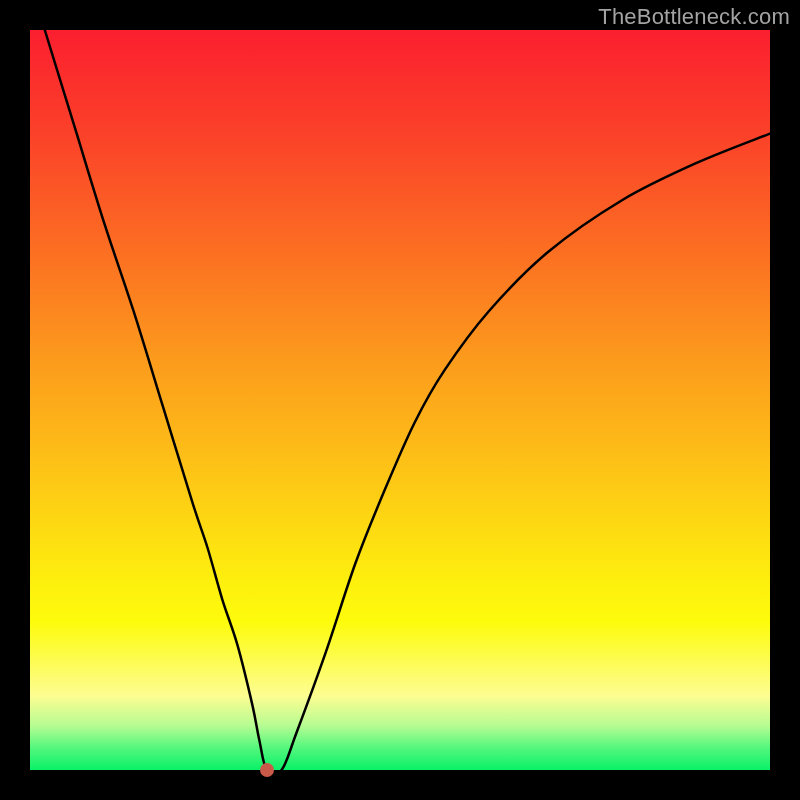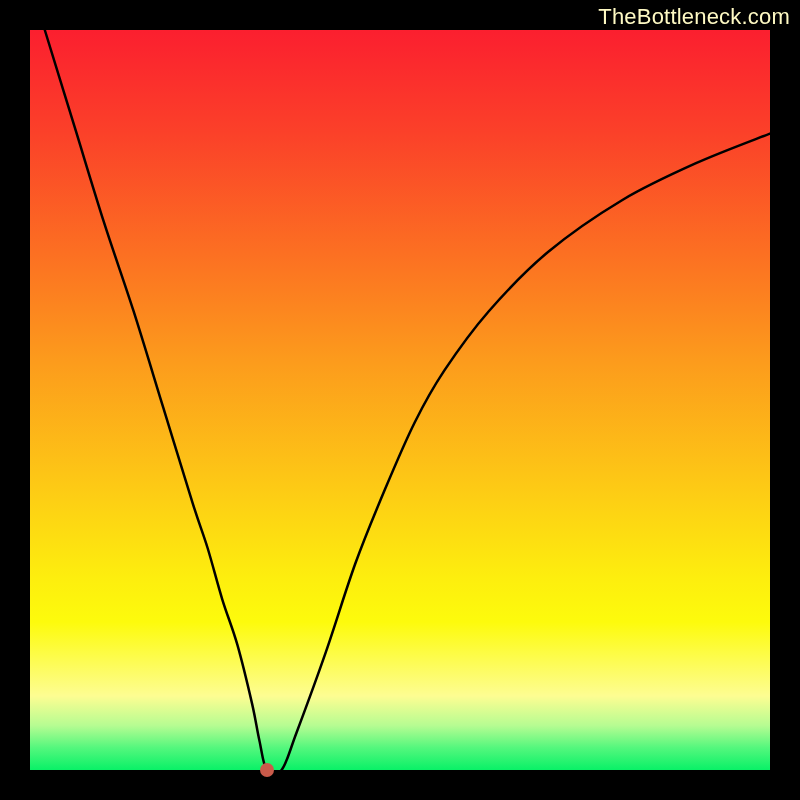--- a/index.html
+++ b/index.html
@@ -38,21 +38,21 @@
       #fdfd92 90%,
       #b6fc92 94%,
       #54f77d 97%,
       #09f167 100%
     );
   }
   .watermark {
     position: absolute;
     top: 4px;
     right: 10px;
-    color: #fef9c3;
+    color: #a3a3a3;
     font-size: 22px;
     letter-spacing: 0.2px;
     user-select: none;
   }
   svg.curve {
     position: absolute;
     left: 0;
     top: 0;
     width: 740px;
     height: 740px;

